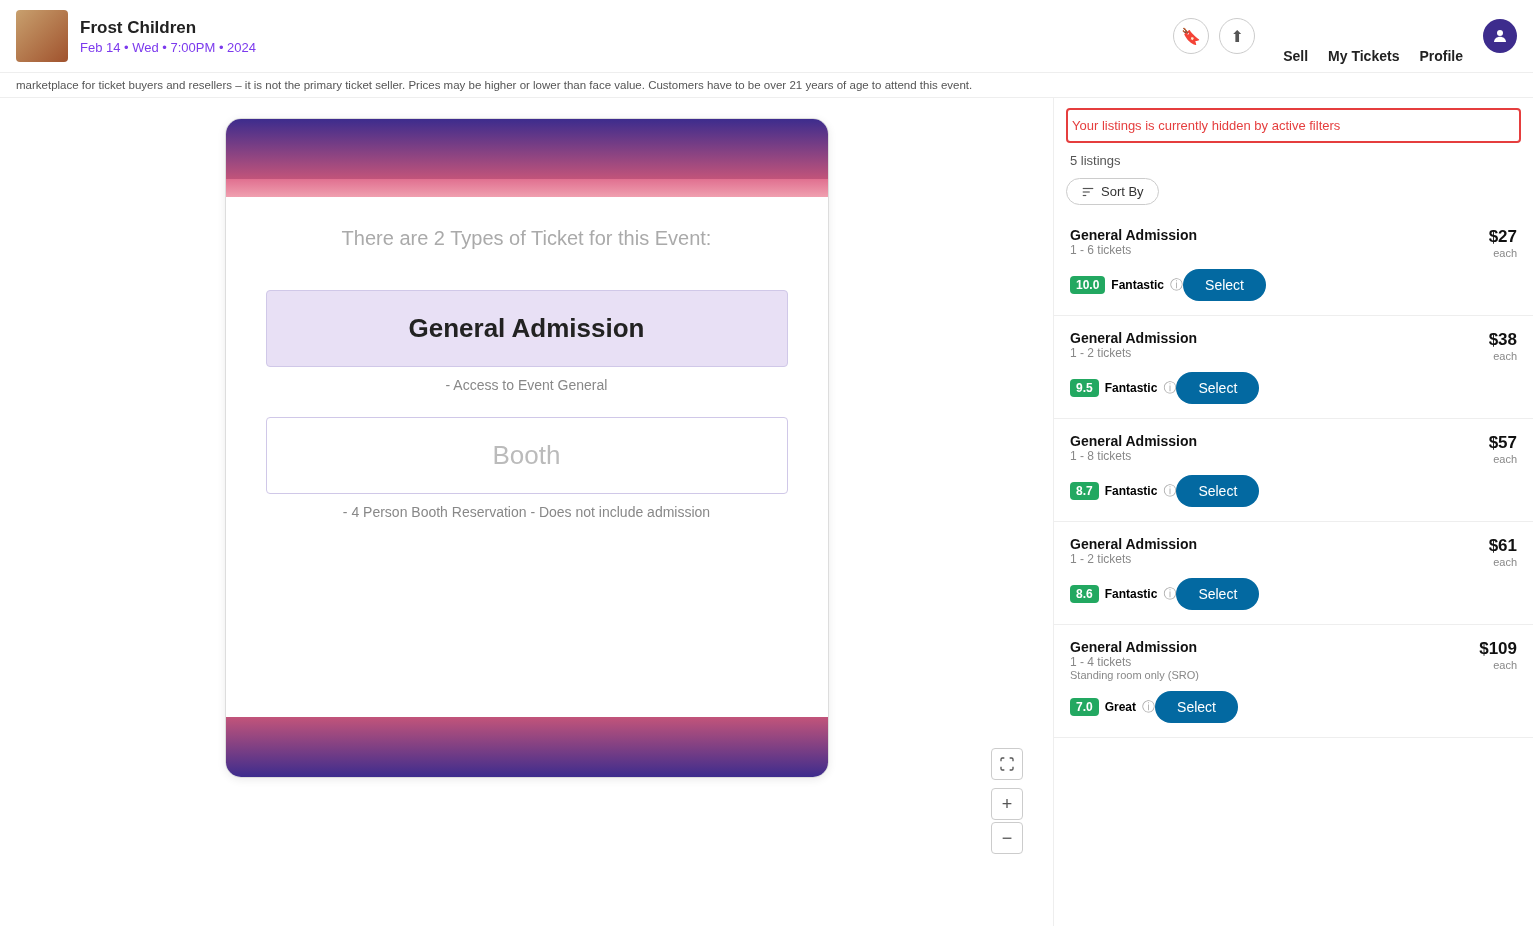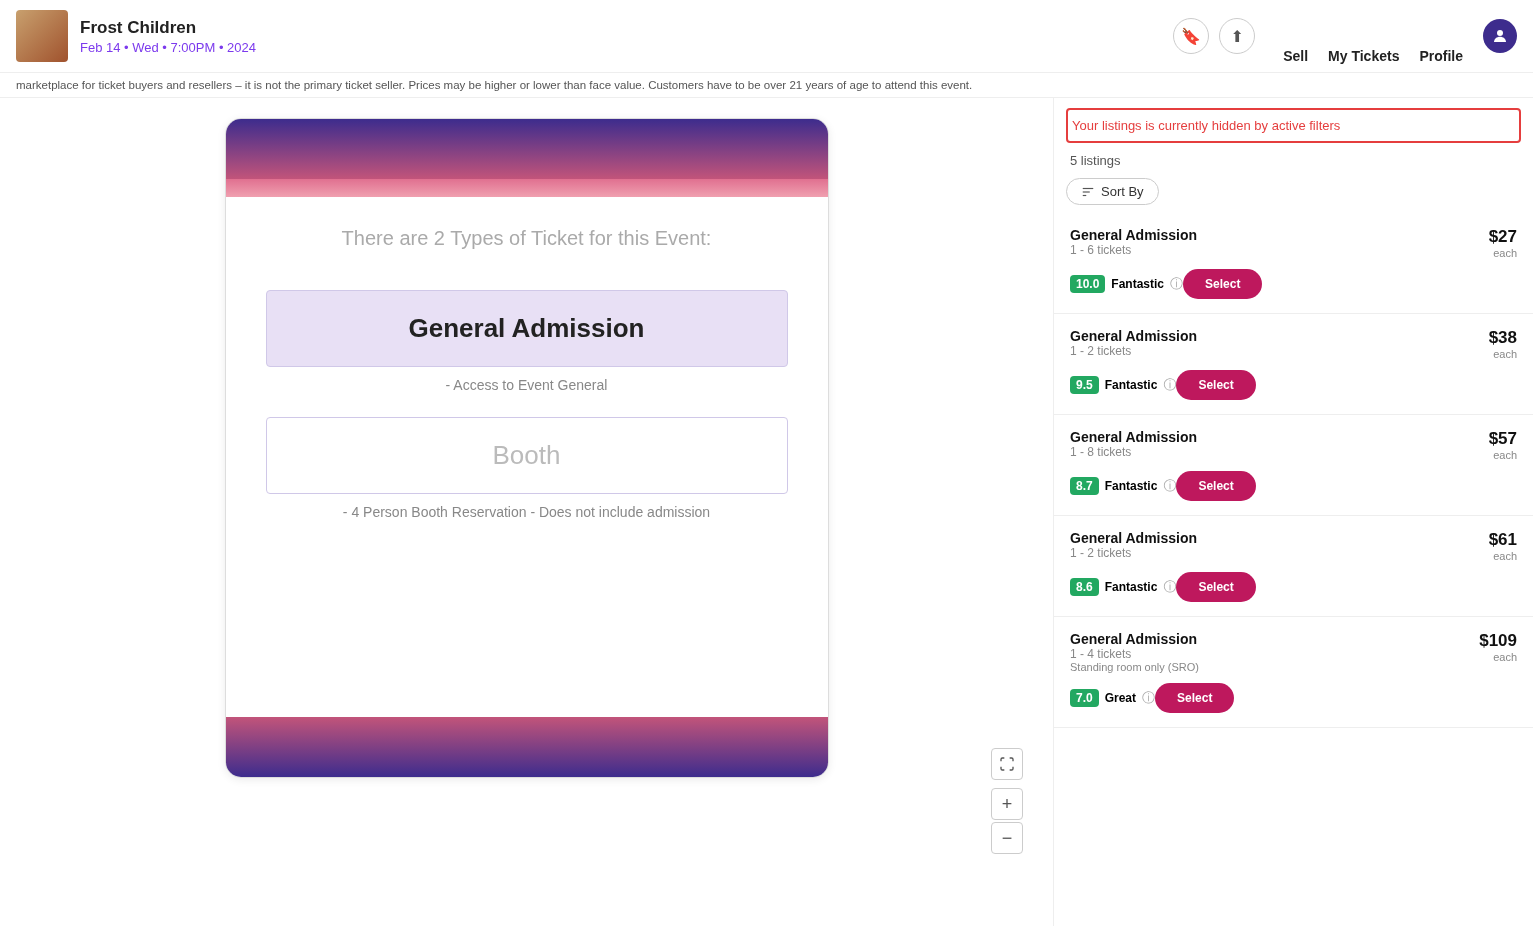--- a/index.html
+++ b/index.html
@@ -308,27 +308,27 @@
       font-size: 12px;
       color: #000000;
       font-weight: 600;
     }
     .rating-info {
       color: #aaa;
       font-size: 13px;
       cursor: pointer;
     }
     .select-btn {
-      background: #be185d;
+      background: #0369a1;
       color: #fff;
       border: none;
       border-radius: 20px;
       padding: 8px 22px;
-      font-size: 12px;
-      font-weight: 700;
+      font-size: 14px;
+      font-weight: 400;
       cursor: pointer;
     }
     .listing-note {
       font-size: 11px;
       color: #888;
     }
   </style>
 </head>
 <body>
 

